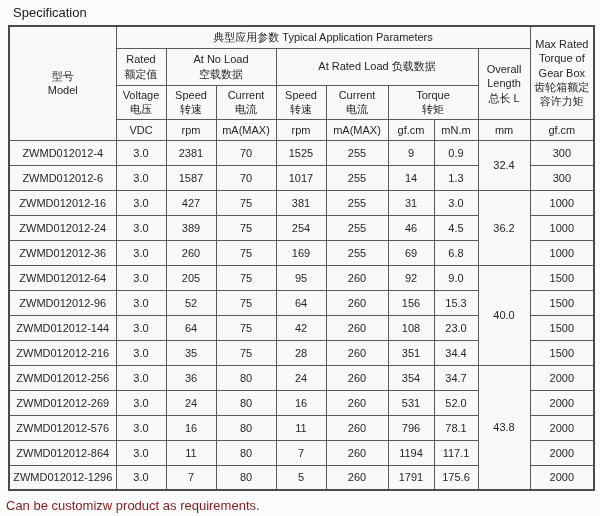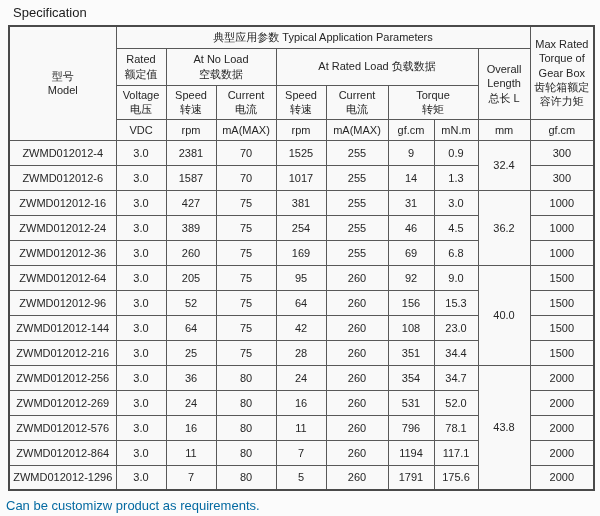--- a/index.html
+++ b/index.html
@@ -29,21 +29,21 @@
     padding: 0 1px;
     color: #262626;
     overflow: hidden;
   }
   .pre { white-space: pre-line; line-height: 1.3; }
   thead tr.r1 { height: 22px; }
   thead tr.r2 { height: 37px; margin-top: 47px; }
   thead tr.r3 { height: 34px; }
   thead tr.r4 { height: 21px; }
   tbody tr { height: 25px; margin-top: 35px; }
-  .footnote { font-size: 13px; color: #0369a1; margin: 7px 0 0 1px; }
+  .footnote { font-size: 13px; color: #7f1d1d; margin: 7px 0 0 1px; }
 </style>
 </head>
 <body>
 
 <div class="page">
   <div class="title">Specification</div>
 
   <table>
     <colgroup>
       <col style="width:107px">
@@ -192,21 +192,21 @@
         <td>75</td>
         <td>42</td>
         <td>260</td>
         <td>108</td>
         <td>23.0</td>
         <td>1500</td>
       </tr>
       <tr>
         <td>ZWMD012012-216</td>
         <td>3.0</td>
-        <td>25</td>
+        <td>35</td>
         <td>75</td>
         <td>28</td>
         <td>260</td>
         <td>351</td>
         <td>34.4</td>
         <td>1500</td>
       </tr>
       <tr>
         <td>ZWMD012012-256</td>
         <td>3.0</td>

